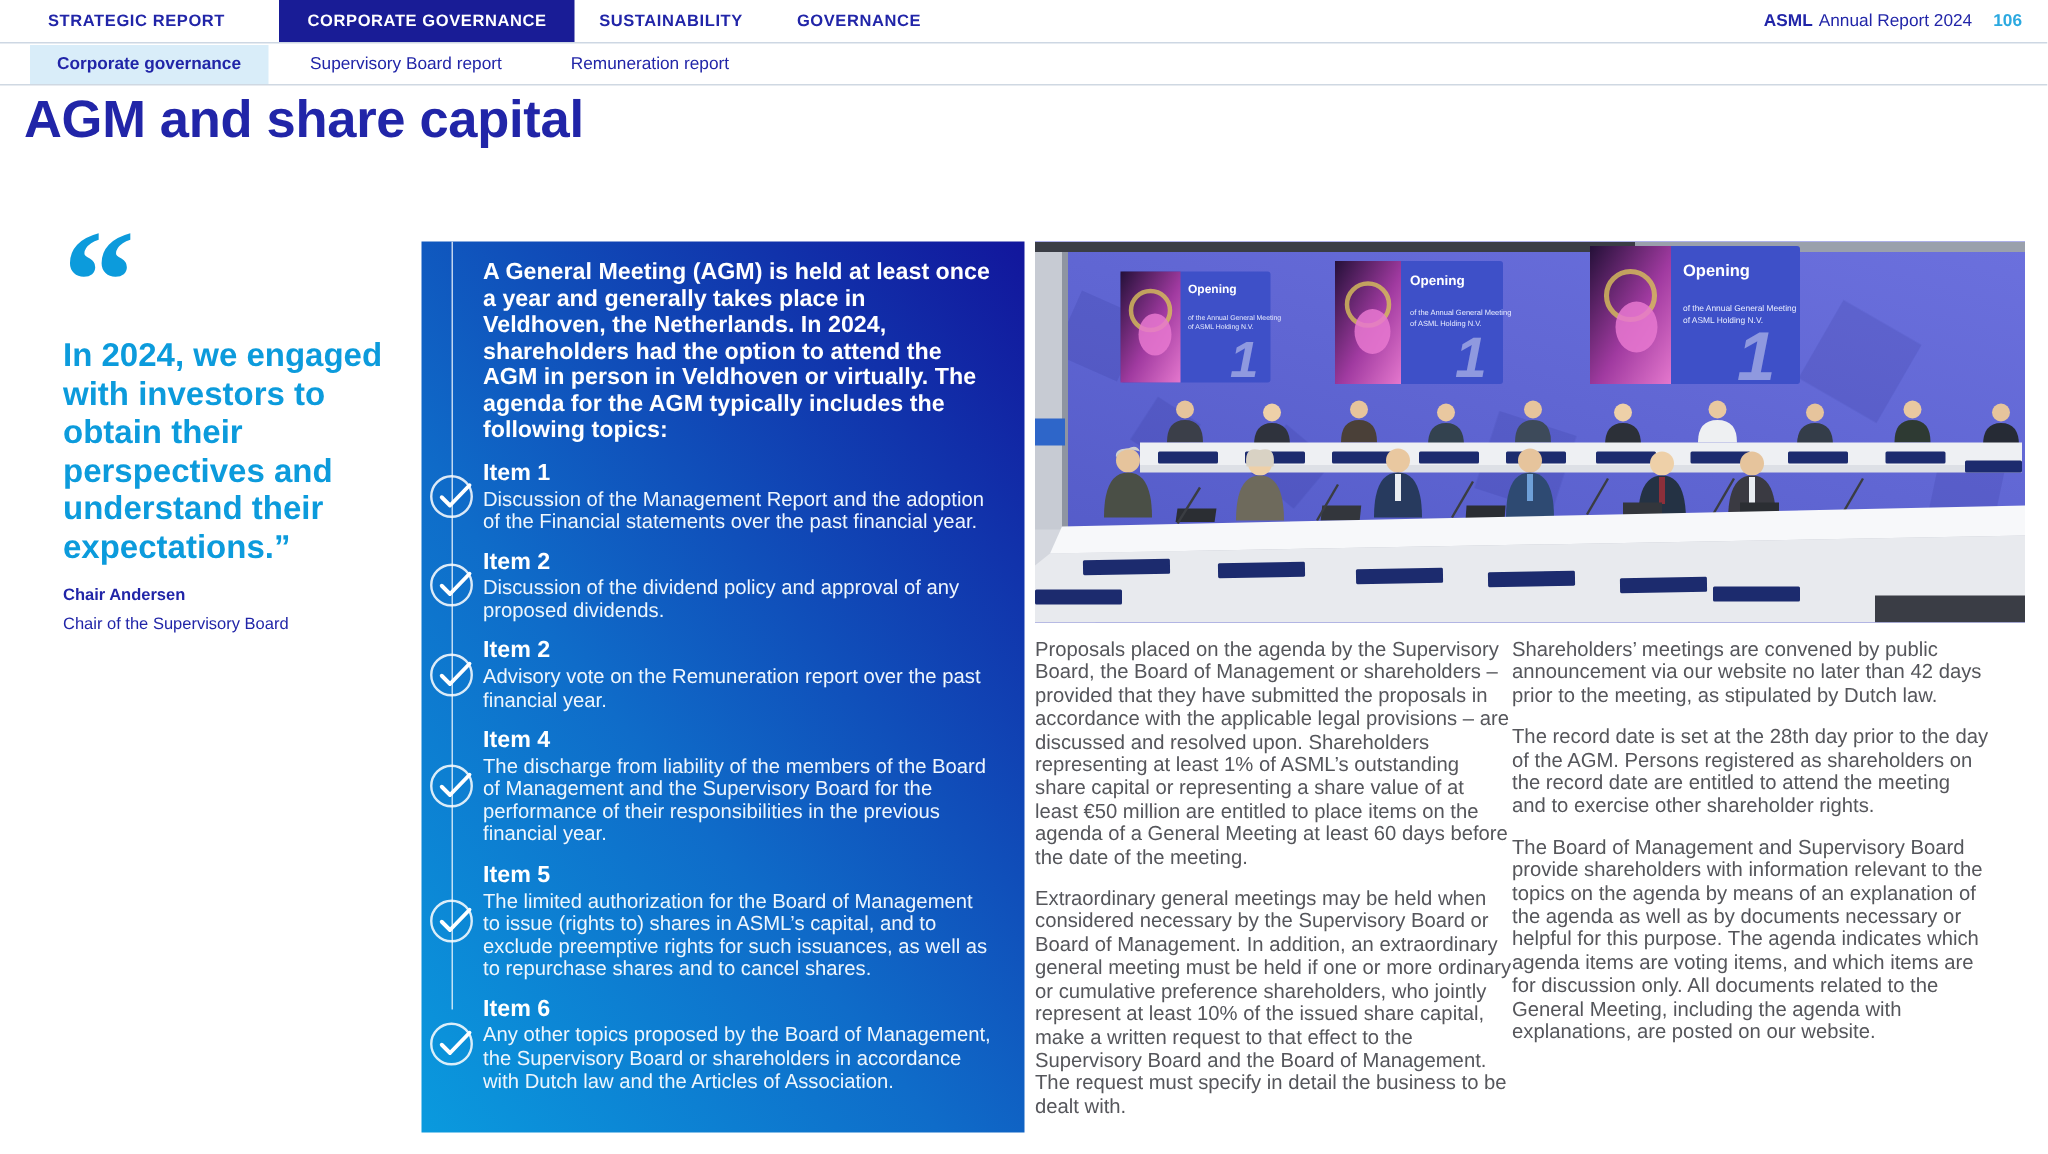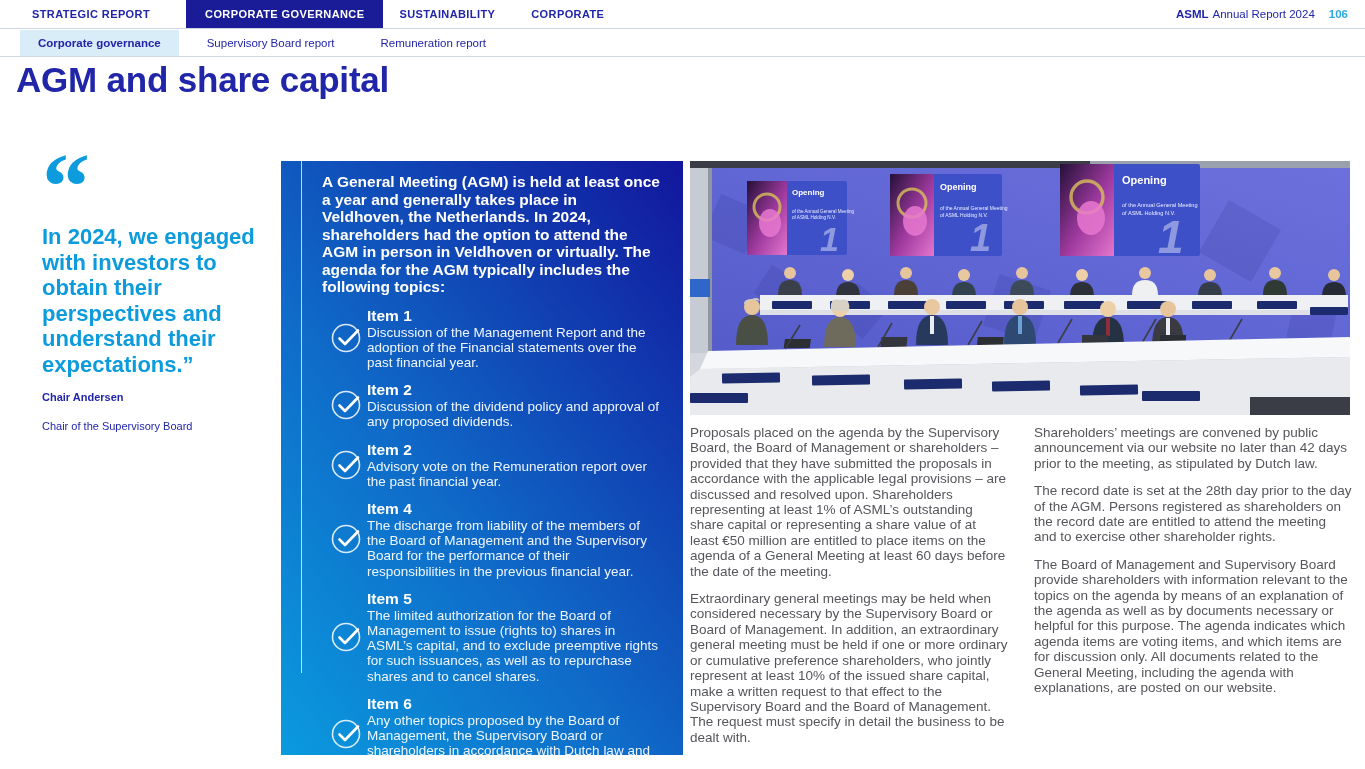--- a/index.html
+++ b/index.html
@@ -31,60 +31,60 @@
   
   .page-title { position:absolute; left:16px; top:60px; font-size:35px; font-weight:bold;
     color:#2125a8; letter-spacing:-.2px; }
 
   
   .quote { position:absolute; left:42px; top:158px; width:242px; }
   .qmark { font-size:96px; line-height:58px; height:58px; font-weight:bold; color:#0c9bdc;
     font-family:"Liberation Serif", serif; letter-spacing:-4px; }
   .qtext { font-size:22px; font-weight:bold; color:#0c9bdc; line-height:25.5px; margin-top:8px; }
   .qauthor { margin-top:14px; font-size:11px; font-weight:bold; color:#2125a8; }
-  .qrole { font-size:11px; color:#2125a8; margin-top:17px; }
+  .qrole { font-size:11px; color:#2125a8; margin-top:7px; }
 
   
   .agenda-box { position:absolute; left:281px; top:161px; width:402px; height:594px;
     background:linear-gradient(52deg, #0a9ade 0%, #0f6cc9 40%, #12169c 100%);
     color:#fff; padding:12px 22px 12px 41px; overflow:hidden; }
   .timeline { position:absolute; left:20px; top:0; width:1px; height:512px;
     background:rgba(255,255,255,.75); }
   .agenda-intro { font-size:15.5px; font-weight:bold; line-height:17.5px; color:#fff; }
-  .agenda-item { position:relative; margin-top:11px;margin-left:45px; }
+  .agenda-item { position:relative; margin-top:11px; }
   .agenda-item h3 { font-size:15.5px; font-weight:bold; line-height:18px; color:#fff; }
   .agenda-item p { font-size:13.5px; line-height:15.2px; color:#eef6fd; }
   .check { position:absolute; left:-36px; top:50%; transform:translateY(-50%);
     width:30px; height:30px; }
   .check svg { overflow:visible; display:block; }
 
   
   .photo { position:absolute; left:690px; top:161px; width:660px; height:254px;
     overflow:hidden; background:#5c63d4; }
   .photo svg { display:block; }
   .slide-title { font-weight:bold; fill:#ffffff; }
   .slide-sub { fill:#e9edff; }
   .slide-num { font-weight:bold; fill:#ffffff; fill-opacity:.42; font-style:italic; }
 
   
-  .cols { position:absolute; left:690px; top:425px; width:662px; display:flex; gap:26px; }
+  .cols { position:absolute; left:690px; top:425px; width:662px; display:flex; }
   .col { width:318px; }
   .col p { font-size:13.5px; line-height:15.4px; color:#55565b; margin-bottom:12px; }
 </style>
 </head>
 <body>
 
 <div class="page">
 
   <header class="topnav">
     <nav class="tabs">
       <a class="tab plain">STRATEGIC REPORT</a>
       <a class="tab active">CORPORATE GOVERNANCE</a>
       <a class="tab plain">SUSTAINABILITY</a>
-      <a class="tab plain">CORPORATE</a>
+      <a class="tab plain">GOVERNANCE</a>
     </nav>
     <div class="report-meta">
       <span class="brand">ASML</span>
       <span>Annual Report 2024</span>
       <span class="pageno">106</span>
     </div>
   </header>
 
   <nav class="subnav">
     <a class="subitem active">Corporate governance</a>

